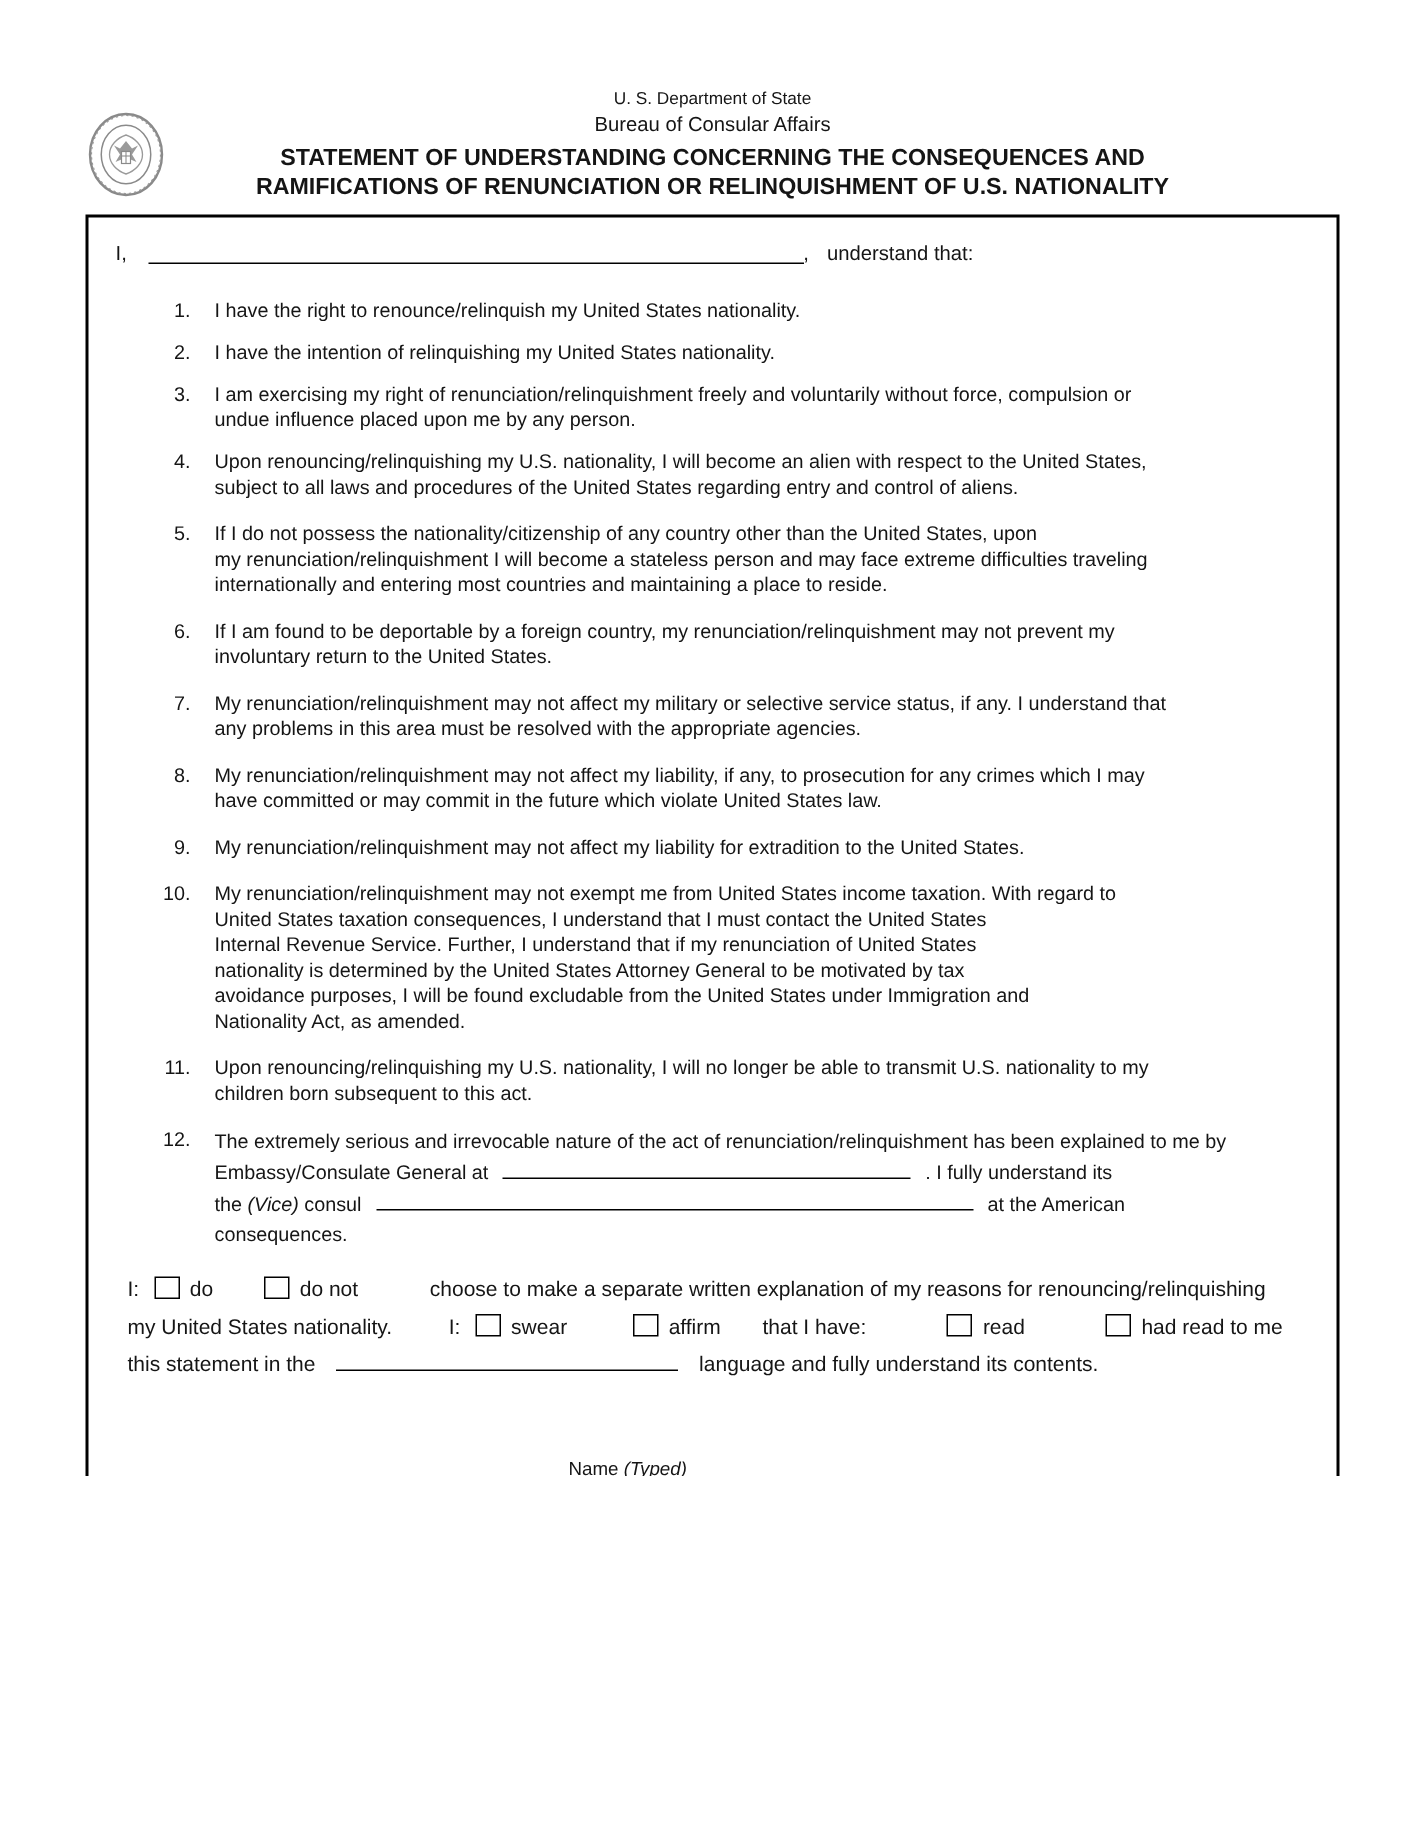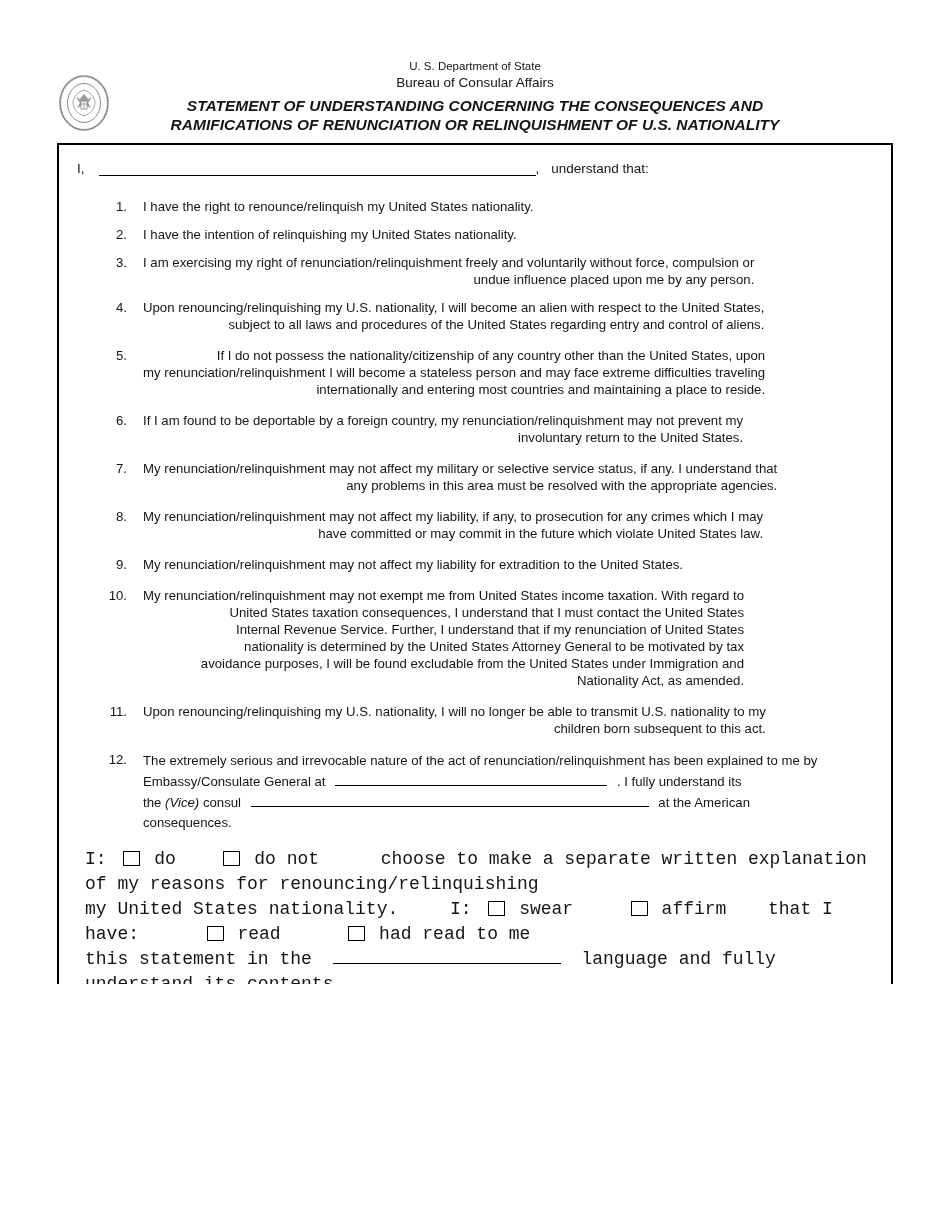--- a/index.html
+++ b/index.html
@@ -10,52 +10,52 @@
     font-family: "Liberation Sans", sans-serif;
     color: #151515;
   }
   .page { position: relative; width: 950px; height: 984px; overflow: hidden; background:#fff; }
 
   
   .header { position: relative; padding-top: 60px; text-align: center; }
   .seal { position: absolute; left: 58px; top: 74px; width: 52px; height: 58px; }
   .dept  { font-size: 11.5px; }
   .bureau{ font-size: 13.5px; margin-top: 3px; }
-  .title { font-weight: bold; font-size: 15.5px; margin-top: 7px; line-height: 1.2; font-style: italic; }
+  .title { font-weight: bold; font-size: 15.5px; margin-top: 7px; line-height: 1.2; }
 
   
   .formbox {
     margin-left: 57px; margin-top: 9px;
     width: 836px; height: 960px;
     border: 2px solid #000;
     padding: 16px 18px 0 18px;
     overflow: hidden;
     font-size: 13.2px;
   }
 
   .blank { display: inline-block; border-bottom: 1px solid #000; height: 15px; vertical-align: baseline; }
 
   .intro { display: flex; align-items: flex-end; margin-bottom: 22px; font-size: 13.5px; }
   .intro .pre { margin-right: 14px; }
   .intro .blank { width: 437px; }
   .intro .post { margin-left: 12px; }
 
   .item { display: flex; margin: 0 0 11px 26px; line-height: 17px; }
   .item .num { flex: none; width: 24px; text-align: right; margin-right: 16px; }
-  .item .txt { white-space: pre-line; text-align: right; }
+  .item .txt { white-space: pre-line; }
   .item.sp  { margin-bottom: 14px; }
 
   .item12 .body { line-height: 20px; }
   .item12 .body .ln { white-space: nowrap; }
   .ital { font-style: italic; }
   .blank.consul  { width: 398px; margin: 0 6px; }
   .blank.embassy { width: 272px; margin: 0 6px; }
 
   
-  .election { margin-top: 14px; margin-left: 8px; line-height: 25px; font-size: 18px; font-family: Liberation Mono, monospace; }
+  .election { margin-top: 14px; margin-left: 8px; line-height: 25px; font-size: 14px; }
   .cb {
     display: inline-block; width: 17px; height: 15px;
     border: 1.5px solid #000; background: #fff;
     vertical-align: -2px; margin: 0 3px 0 6px;
   }
   .gap20 { display:inline-block; width: 20px; }
   .gap30 { display:inline-block; width: 30px; }
   .gap40 { display:inline-block; width: 40px; }
   .blank.language { width: 228px; margin: 0 10px; }
 

